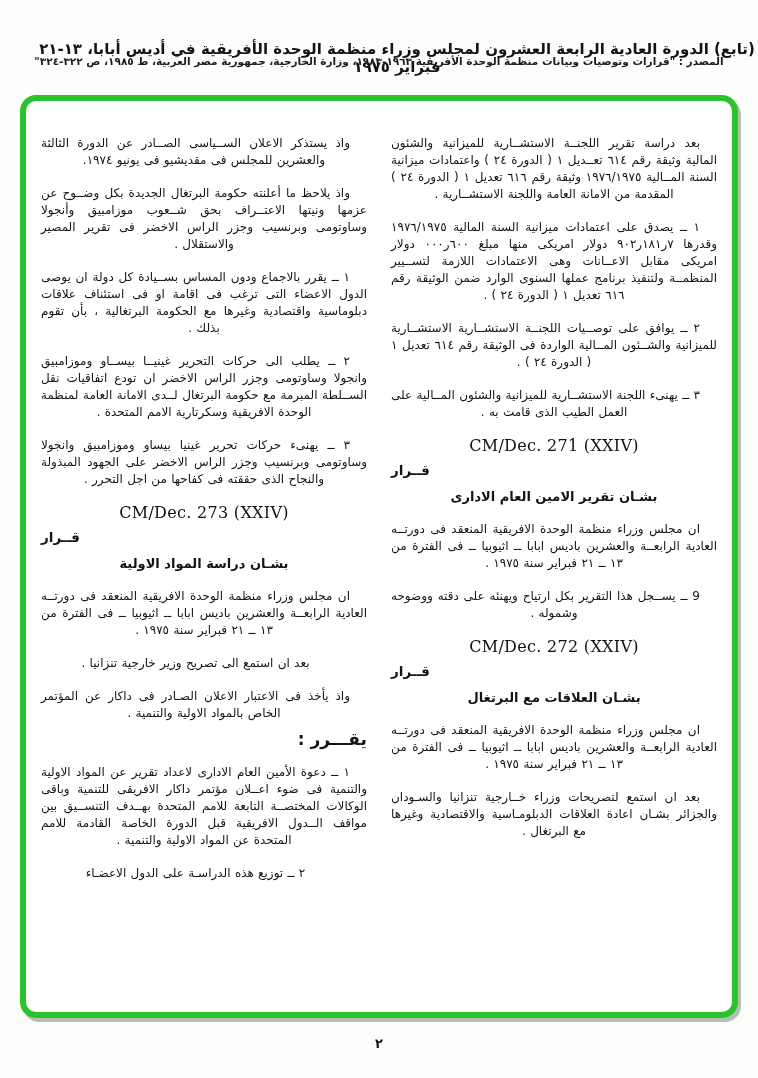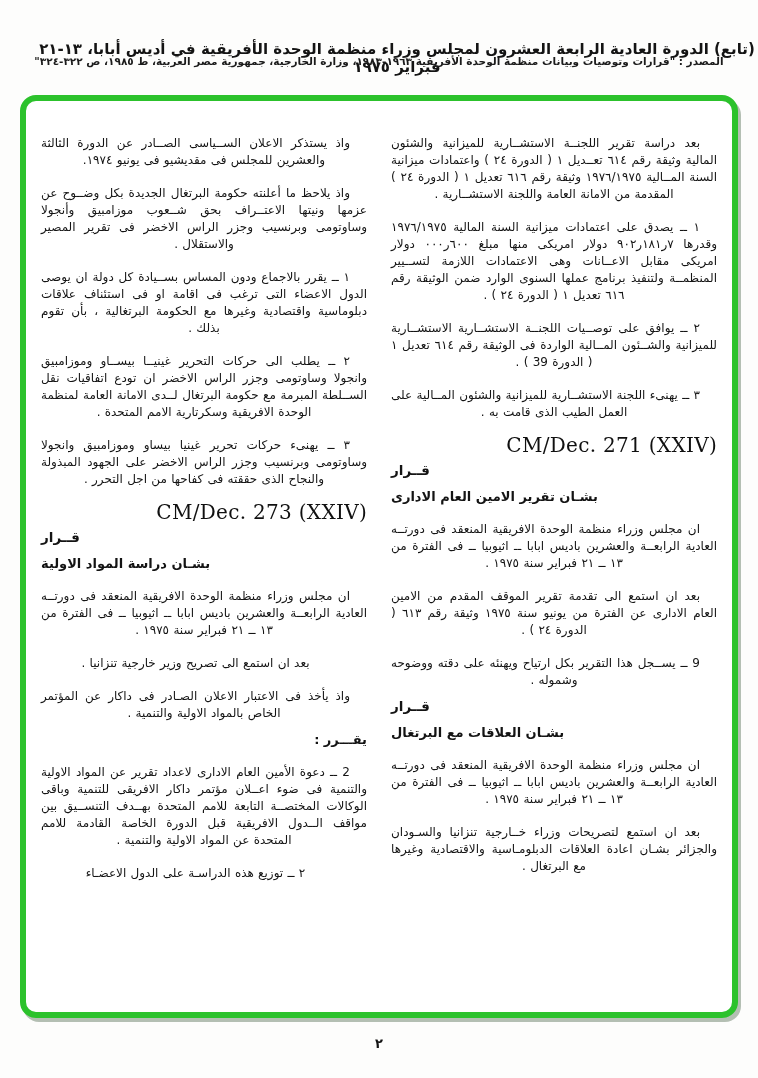--- a/index.html
+++ b/index.html
@@ -30,73 +30,73 @@
     display:flex; gap:24px;
     overflow:hidden;
   }
   .col { flex:1; min-width:0; font-size:12px; line-height:17px; }
   .para {
     margin:16px 0 9px 0; text-indent:17px;
     text-align:justify; text-align-last:center;
     word-spacing:.5px;
   }
   .code {
-    direction:ltr; text-align:right; unicode-bidi:isolate;
+    direction:ltr; text-align:center; unicode-bidi:isolate;
     font-family:"DejaVu Serif", serif;
-    font-size:20px; letter-spacing:.3px;
+    font-size:16px; letter-spacing:.3px;
     margin:16px 0 8px 0; color:#101010;
   }
   .qarar  { text-align:left; font-weight:bold; font-size:13.5px; margin:0 0 9px 0; }
-  .subj   { text-align:left; font-weight:bold; font-size:13px;   margin:0 0 12px 0; }
-  .resolves { text-align:right; font-weight:bold; font-size:13px; margin:2px 0 10px 0; }
+  .subj   { text-align:center; font-weight:bold; font-size:13px;   margin:0 0 12px 0; }
+  .resolves { text-align:right; font-weight:bold; font-size:17px; margin:2px 0 10px 0; }
   .pagenum {
     position:absolute; top:1036px; left:0; right:0;
     text-align:center; font-size:13px; font-weight:bold;
   }
 </style>
 </head>
 <body>
 
 <div class="hdr1">(تابع) الدورة العادية الرابعة العشرون لمجلس وزراء منظمة الوحدة الأفريقية في أديس أبابا، ١٣-٢١ فبراير ١٩٧٥</div>
 <div class="hdr2">المصدر : "قرارات وتوصيات وبيانات منظمة الوحدة الأفريقية ١٩٦٣-١٩٨٣، وزارة الخارجية، جمهورية مصر العربية، ط ١٩٨٥، ص ٣٢٢-٣٢٤"</div>
 
 <div class="frame" style="border-color: rgb(44, 194, 44);">
 
   <div class="col">
     <p class="para">بعد دراسة تقرير اللجنــة الاستشــارية للميزانية والشئون المالية وثيقة رقم ٦١٤ تعــديل ١ ( الدورة ٢٤ ) واعتمادات ميزانية السنة المــالية ١٩٧٦/١٩٧٥ وثيقة رقم ٦١٦ تعديل ١ ( الدورة ٢٤ ) المقدمة من الامانة العامة واللجنة الاستشــارية .</p>
     <p class="para">١ ــ يصدق على اعتمادات ميزانية السنة المالية ١٩٧٦/١٩٧٥ وقدرها ٧ر١٨١ر٩٠٢ دولار امريكى منها مبلغ ٦٠٠ر٠٠٠ دولار امريكى مقابل الاعــانات وهى الاعتمادات اللازمة لتســيير المنظمــة ولتنفيذ برنامج عملها السنوى الوارد ضمن الوثيقة رقم ٦١٦ تعديل ١ ( الدورة ٢٤ ) .</p>
-    <p class="para">٢ ــ يوافق على توصــيات اللجنــة الاستشــارية الاستشــارية للميزانية والشــئون المــالية الواردة فى الوثيقة رقم ٦١٤ تعديل ١ ( الدورة 39 ) .</p>
+    <p class="para">٢ ــ يوافق على توصــيات اللجنــة الاستشــارية الاستشــارية للميزانية والشــئون المــالية الواردة فى الوثيقة رقم ٦١٤ تعديل ١ ( الدورة ٢٤ ) .</p>
     <p class="para">٣ ــ يهنىء اللجنة الاستشــارية للميزانية والشئون المــالية على العمل الطيب الذى قامت به .</p>
 
     <div class="code">CM/Dec. 271 (XXIV)</div>
     <div class="qarar">قــرار</div>
     <div class="subj">بشـان تقرير الامين العام الادارى</div>
     <p class="para">ان مجلس وزراء منظمة الوحدة الافريقية المنعقد فى دورتــه العادية الرابعــة والعشرين باديس ابابا ــ اثيوبيا ــ فى الفترة من ١٣ ــ ٢١ فبراير سنة ١٩٧٥ .</p>
-    <p class="para">بعد ان استمع الى تقدمة تقرير الموقف المقدم من الامين العام الادارى عن الفترة من يونيو سنة ١٩٧٥ وثيقة رقم ٦١٣ ( الدورة ٢٤ ) .</p>
     <p class="para">9 ــ يســجل هذا التقرير بكل ارتياح ويهنئه على دقته ووضوحه وشموله .</p>
 
+    <div class="code">CM/Dec. 272 (XXIV)</div>
     <div class="qarar">قــرار</div>
     <div class="subj">بشـان العلاقات مع البرتغال</div>
     <p class="para">ان مجلس وزراء منظمة الوحدة الافريقية المنعقد فى دورتــه العادية الرابعــة والعشرين باديس ابابا ــ اثيوبيا ــ فى الفترة من ١٣ ــ ٢١ فبراير سنة ١٩٧٥ .</p>
     <p class="para">بعد ان استمع لتصريحات وزراء خــارجية تنزانيا والسـودان والجزائر بشـان اعادة العلاقات الدبلومـاسية والاقتصادية وغيرها مع البرتغال .</p>
   </div>
 
   <div class="col">
     <p class="para">واذ يستذكر الاعلان الســياسى الصــادر عن الدورة الثالثة والعشرين للمجلس فى مقديشيو فى يونيو ١٩٧٤.</p>
     <p class="para">واذ يلاحظ ما أعلنته حكومة البرتغال الجديدة بكل وضــوح عن عزمها ونيتها الاعتــراف بحق شــعوب موزامبيق وأنجولا وساوتومى وبرنسيب وجزر الراس الاخضر فى تقرير المصير والاستقلال .</p>
     <p class="para">١ ــ يقرر بالاجماع ودون المساس بســيادة كل دولة ان يوصى الدول الاعضاء التى ترغب فى اقامة او فى استئناف علاقات دبلوماسية واقتصادية وغيرها مع الحكومة البرتغالية ، بأن تقوم بذلك .</p>
     <p class="para">٢ ــ يطلب الى حركات التحرير غينيــا بيســاو وموزامبيق وانجولا وساوتومى وجزر الراس الاخضر ان تودع اتفاقيات نقل الســلطة المبرمة مع حكومة البرتغال لــدى الامانة العامة لمنظمة الوحدة الافريقية وسكرتارية الامم المتحدة .</p>
     <p class="para">٣ ــ يهنىء حركات تحرير غينيا بيساو وموزامبيق وانجولا وساوتومى وبرنسيب وجزر الراس الاخضر على الجهود المبذولة والنجاح الذى حققته فى كفاحها من اجل التحرر .</p>
 
     <div class="code">CM/Dec. 273 (XXIV)</div>
     <div class="qarar">قــرار</div>
     <div class="subj">بشـان دراسة المواد الاولية</div>
     <p class="para">ان مجلس وزراء منظمة الوحدة الافريقية المنعقد فى دورتــه العادية الرابعــة والعشرين باديس ابابا ــ اثيوبيا ــ فى الفترة من ١٣ ــ ٢١ فبراير سنة ١٩٧٥ .</p>
     <p class="para">بعد ان استمع الى تصريح وزير خارجية تنزانيا .</p>
     <p class="para">واذ يأخذ فى الاعتبار الاعلان الصـادر فى داكار عن المؤتمر الخاص بالمواد الاولية والتنمية .</p>
     <div class="resolves">يقـــرر :</div>
-    <p class="para">2 ــ دعوة الأمين العام الادارى لاعداد تقرير عن المواد الاولية والتنمية فى ضوء اعــلان مؤتمر داكار الافريقى للتنمية وباقى الوكالات المختصــة التابعة للامم المتحدة بهــدف التنســيق بين مواقف الــدول الافريقية قبل الدورة الخاصة القادمة للامم المتحدة عن المواد الاولية والتنمية .</p>
+    <p class="para">١ ــ دعوة الأمين العام الادارى لاعداد تقرير عن المواد الاولية والتنمية فى ضوء اعــلان مؤتمر داكار الافريقى للتنمية وباقى الوكالات المختصــة التابعة للامم المتحدة بهــدف التنســيق بين مواقف الــدول الافريقية قبل الدورة الخاصة القادمة للامم المتحدة عن المواد الاولية والتنمية .</p>
     <p class="para">٢ ــ توزيع هذه الدراسـة على الدول الاعضـاء</p>
   </div>
 
 </div>
 
 <div class="pagenum">٢</div>
 
 </body></html>

